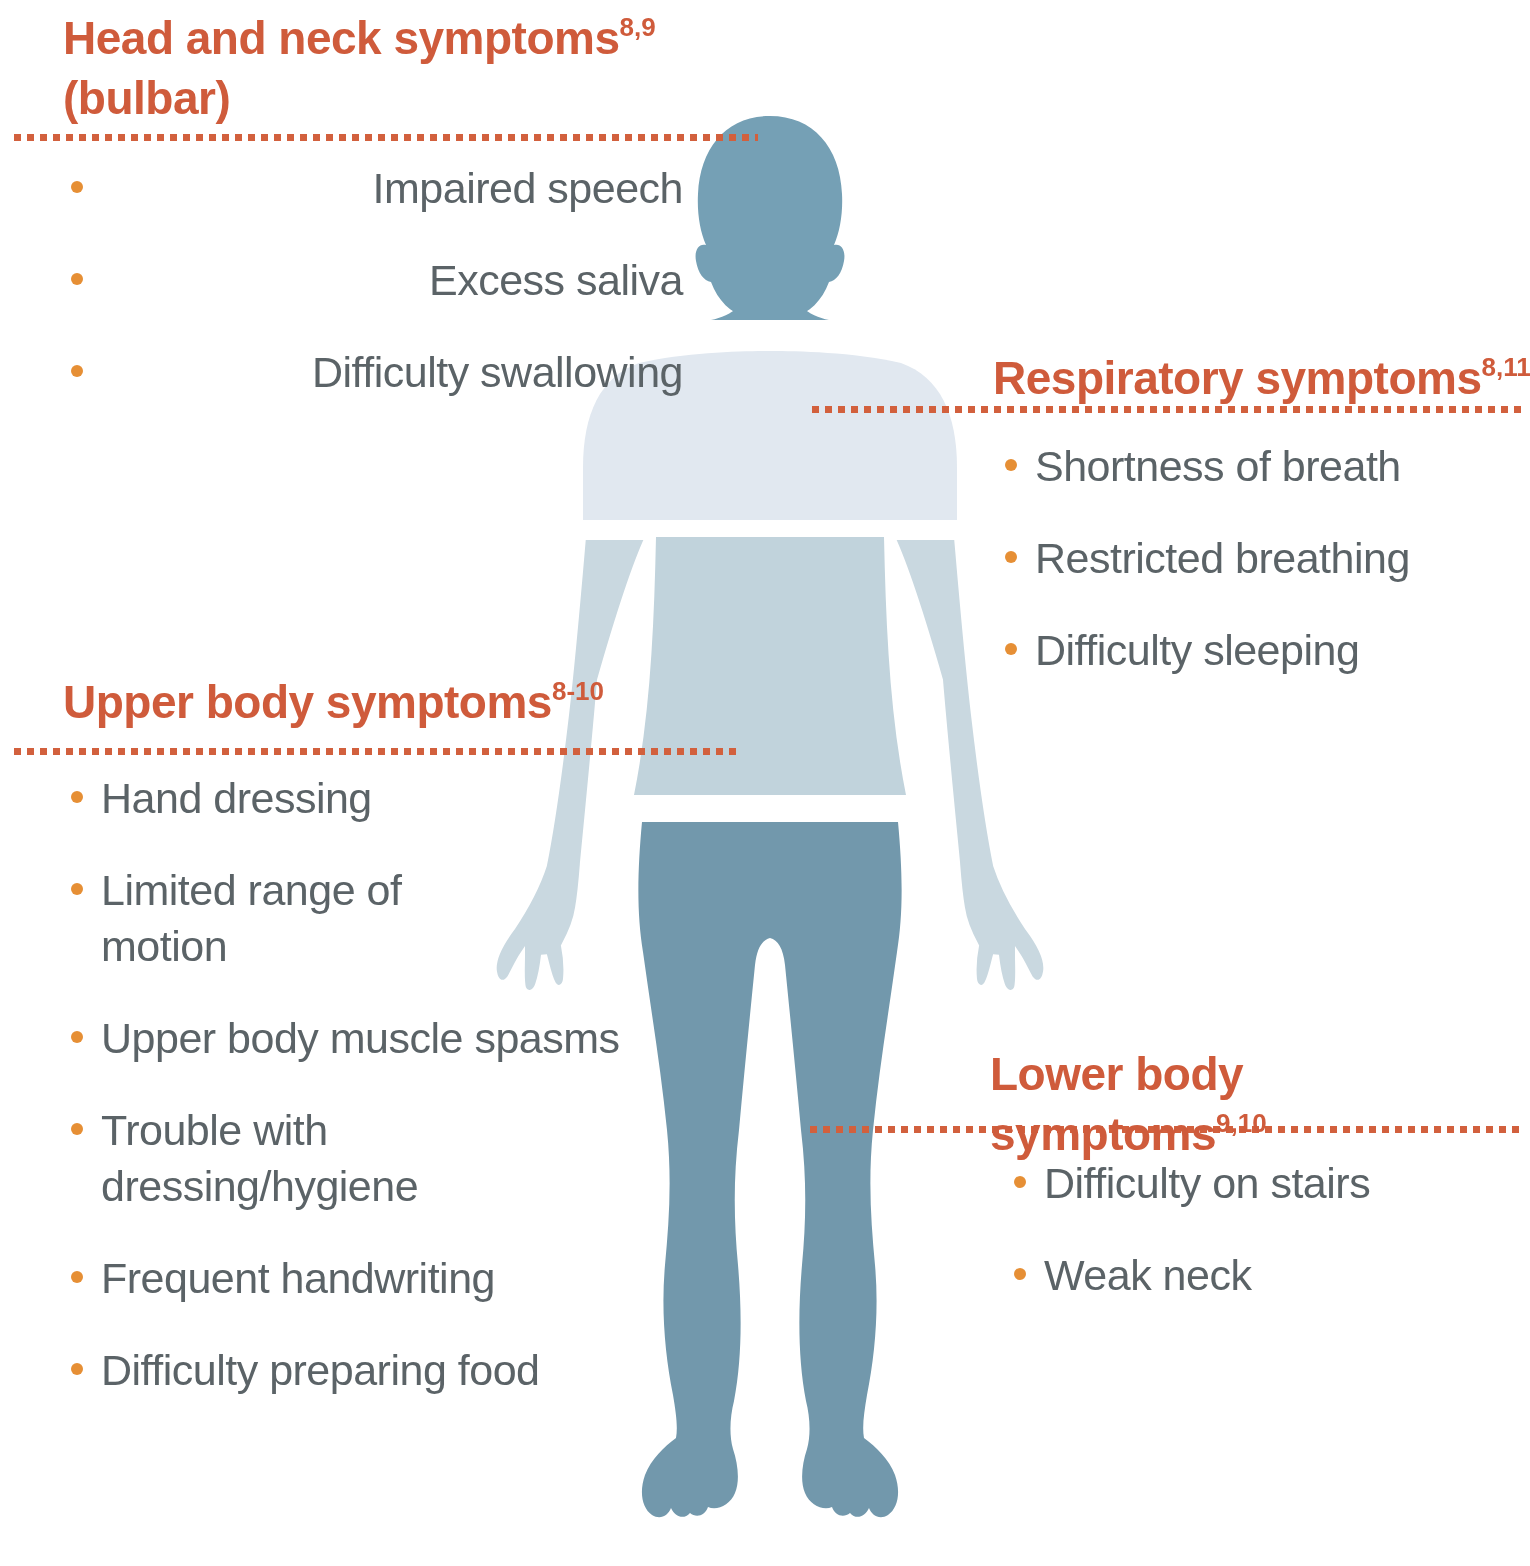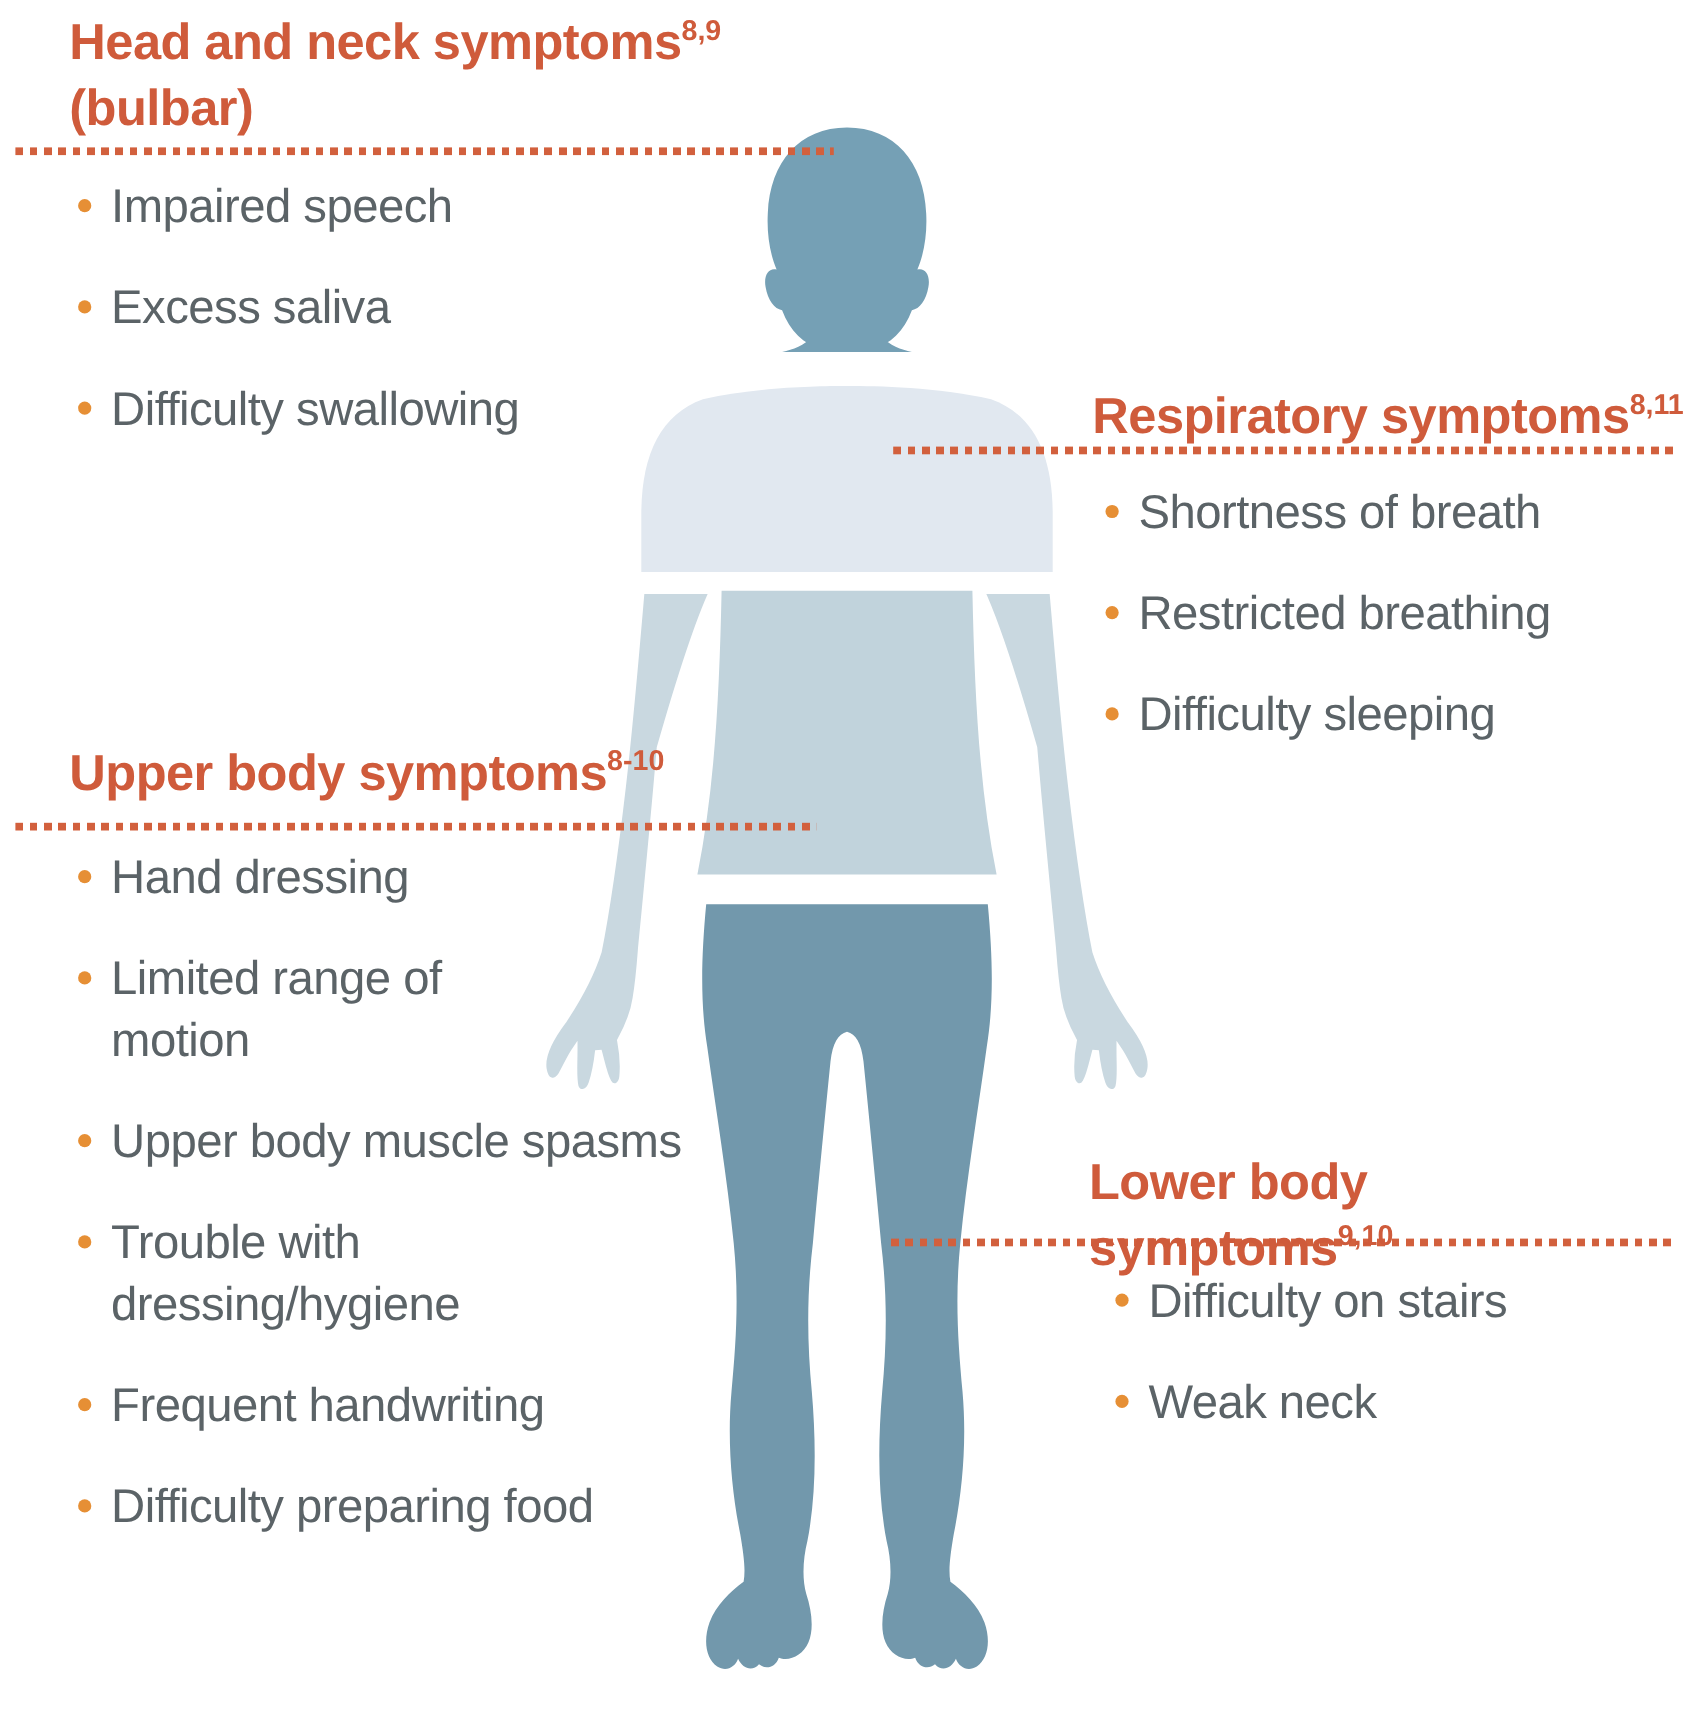--- a/index.html
+++ b/index.html
@@ -77,21 +77,21 @@
     position: absolute;
     left: 8px;
     top: 21px;
     width: 12px;
     height: 12px;
     border-radius: 50%;
     background: var(--bullet, #e68f35);
   }
 
   .s1 { left: 63px; top: 8px; width: 700px; }
-  .s1 ul { left: 0px; top: 152px; width: 620px; }
+  .s1 ul { left: 0px; top: 152px; width: 620px; text-align: right; }
 
   .s2 { left: 993px; top: 348px; width: 540px; }
   .s2 ul { left: 4px; top: 90px; width: 520px; }
 
   .s3 { left: 63px; top: 672px; width: 700px; }
   .s3 ul { left: 0px; top: 98px; width: 620px; }
 
   .s4 { left: 990px; top: 1044px; width: 540px; }
   .s4 ul { left: 16px; top: 111px; width: 520px; }
 </style>

